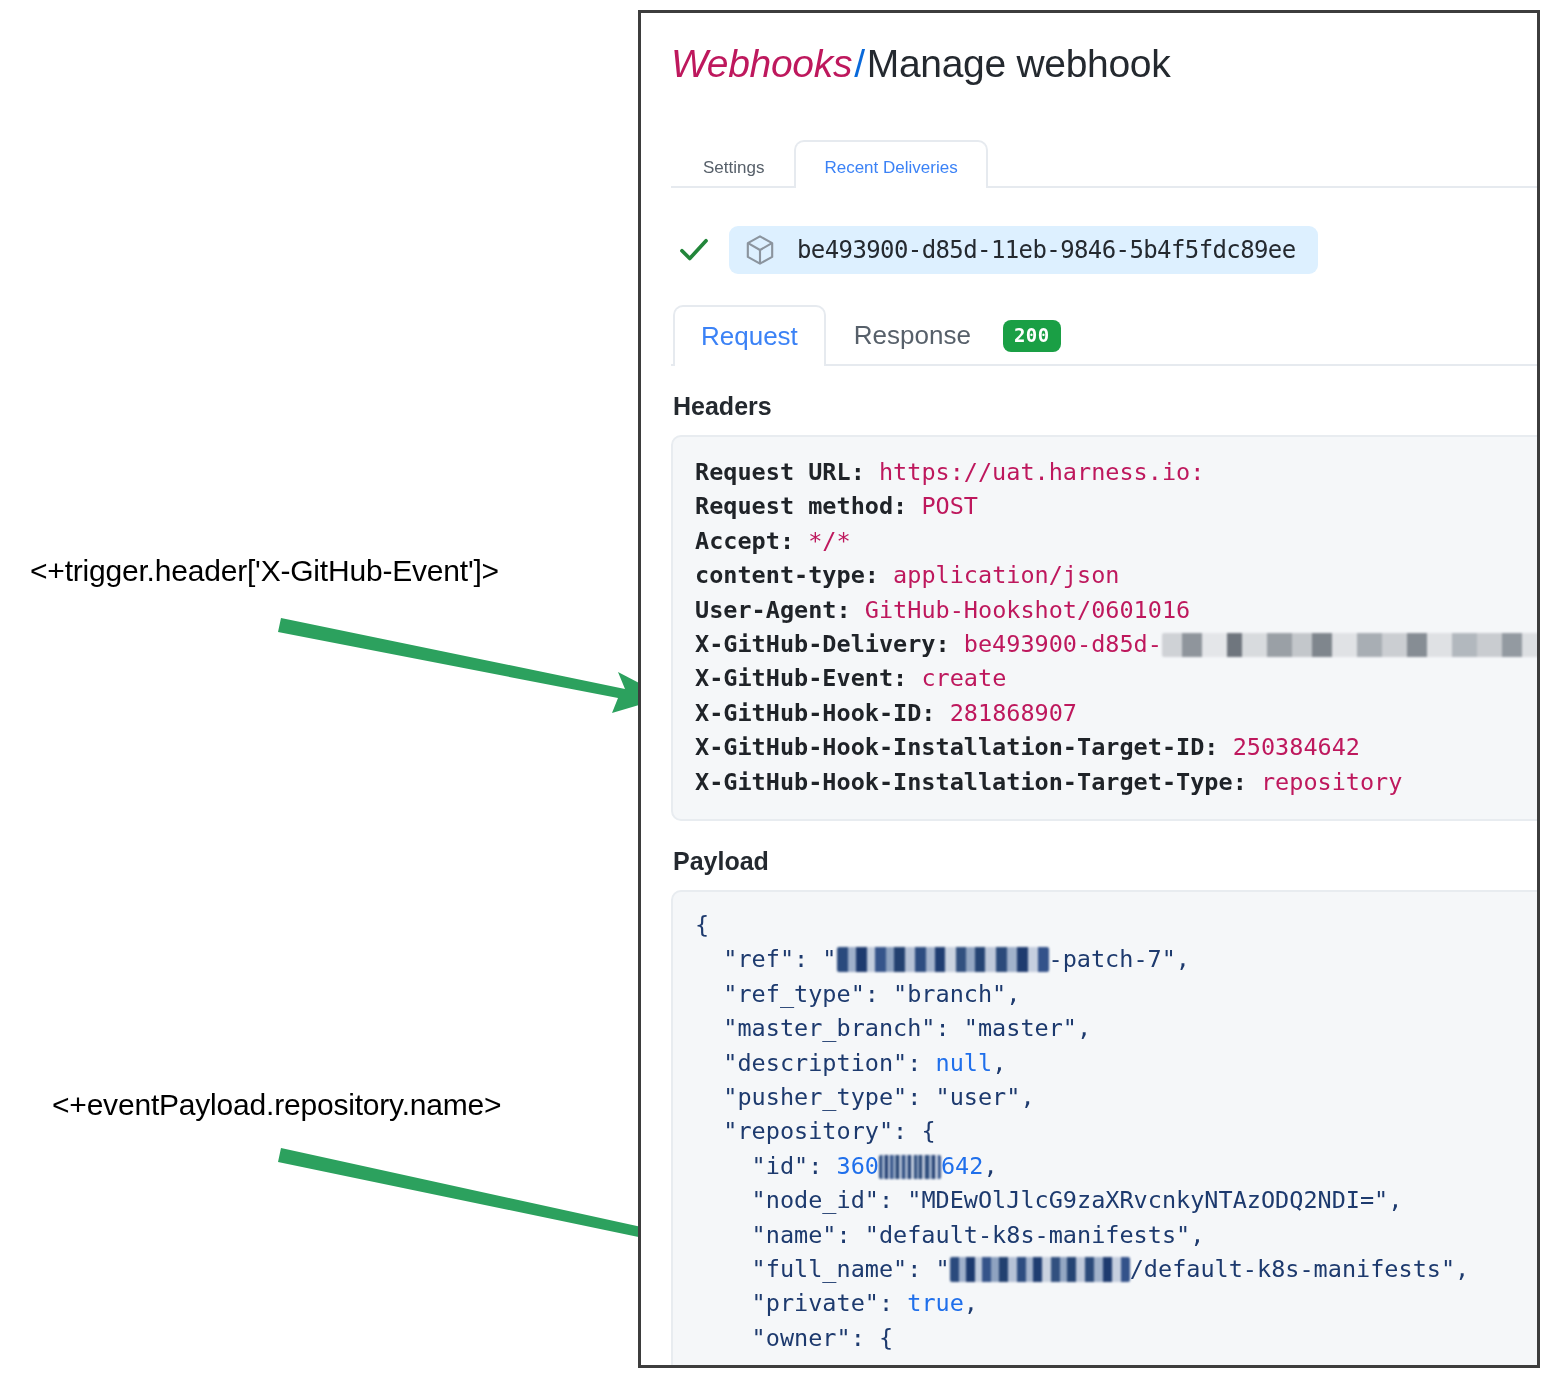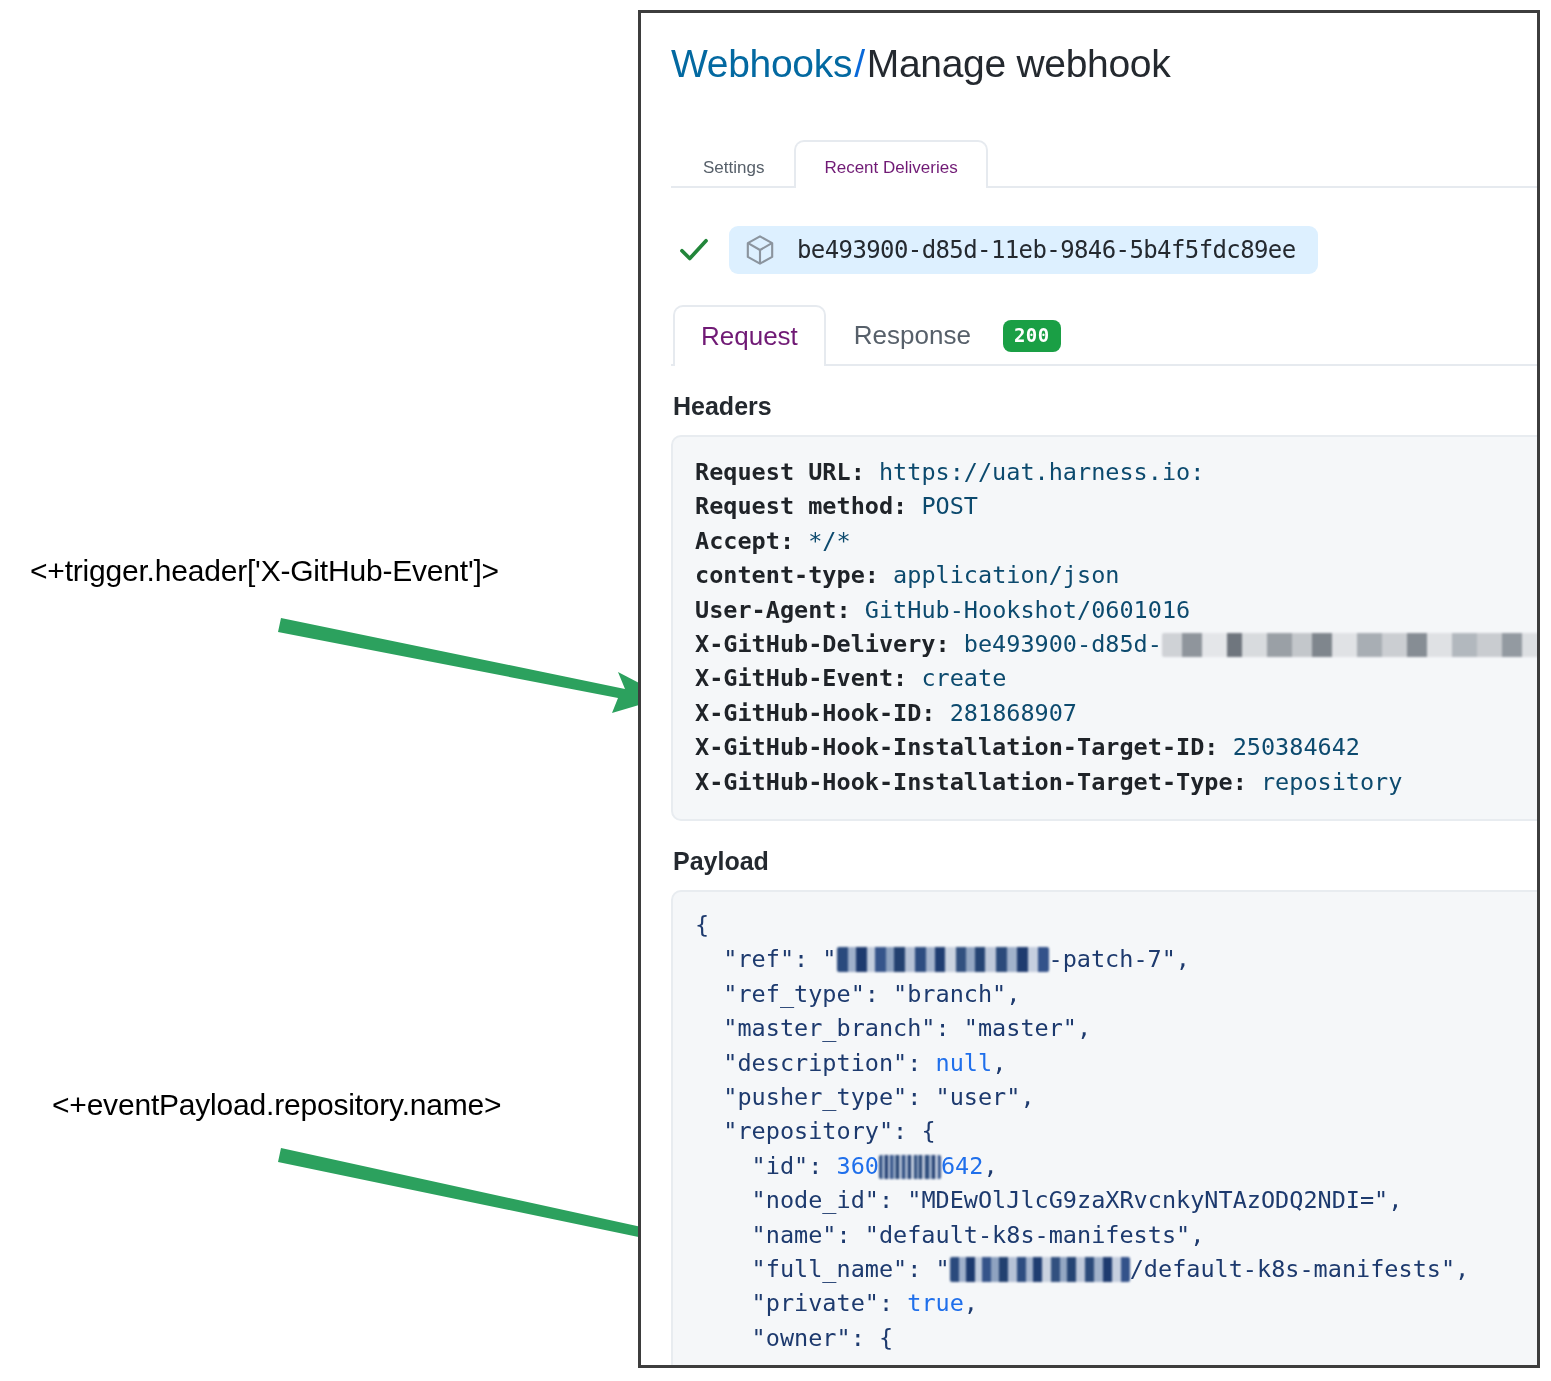--- a/index.html
+++ b/index.html
@@ -56,21 +56,21 @@
 
   
   #page-title {
     font-size: 39px;
     line-height: 1.1;
     padding-top: 30px;
     white-space: nowrap;
     color: #24292f;
     letter-spacing: -0.3px;
   }
-  #page-title .crumb-link { color: #0369a1; }
+  #page-title .crumb-link { color: #be185d; font-style: italic; }
   #page-title .crumb-sep  { color: #0969da; padding: 0 2px; }
   #page-title .crumb-current { color: #24292f; }
 
   
   .tabbar {
     position: relative;
     margin-top: 30px;
     height: 72px;
     border-bottom: 2px solid #e6eaef;
     display: flex;
@@ -85,21 +85,21 @@
     line-height: 1.2;
     background: transparent;
     border: 2px solid transparent;
     border-bottom: none;
     border-radius: 10px 10px 0 0;
     position: relative;
     bottom: -2px;
     white-space: nowrap;
   }
   .tab.active {
-    color: #701a75;
+    color: #3b82f6;
     background: #ffffff;
     border-color: #e6eaef;
   }
 
   
   .delivery-row {
     display: flex;
     align-items: center;
     margin-top: 38px;
     padding-left: 6px;
@@ -170,21 +170,21 @@
     box-sizing: border-box;
     width: 900px;
     font-family: "DejaVu Sans Mono", monospace;
     font-size: 23.5px;
     line-height: 34.4px;
     color: #24292f;
     white-space: nowrap;
     overflow: hidden;
   }
   .code-box .hk { font-weight: bold; color: #1f2328; }
-  .code-box .hv { color: #0c4a6e; margin-top: 27px; }
+  .code-box .hv { color: #be185d; margin-top: 27px; }
 
   .payload-box { padding-top: 16px; }
   .payload-box .k   { color: #1d3a6e; }
   .payload-box .str { color: #1d3a6e; }
   .payload-box .lit { color: #1f6feb; }
   .payload-box .num { color: #1f6feb; }
   .payload-box .pun { color: #1d3a6e; }
 
   .redact {
     display: inline-block;

